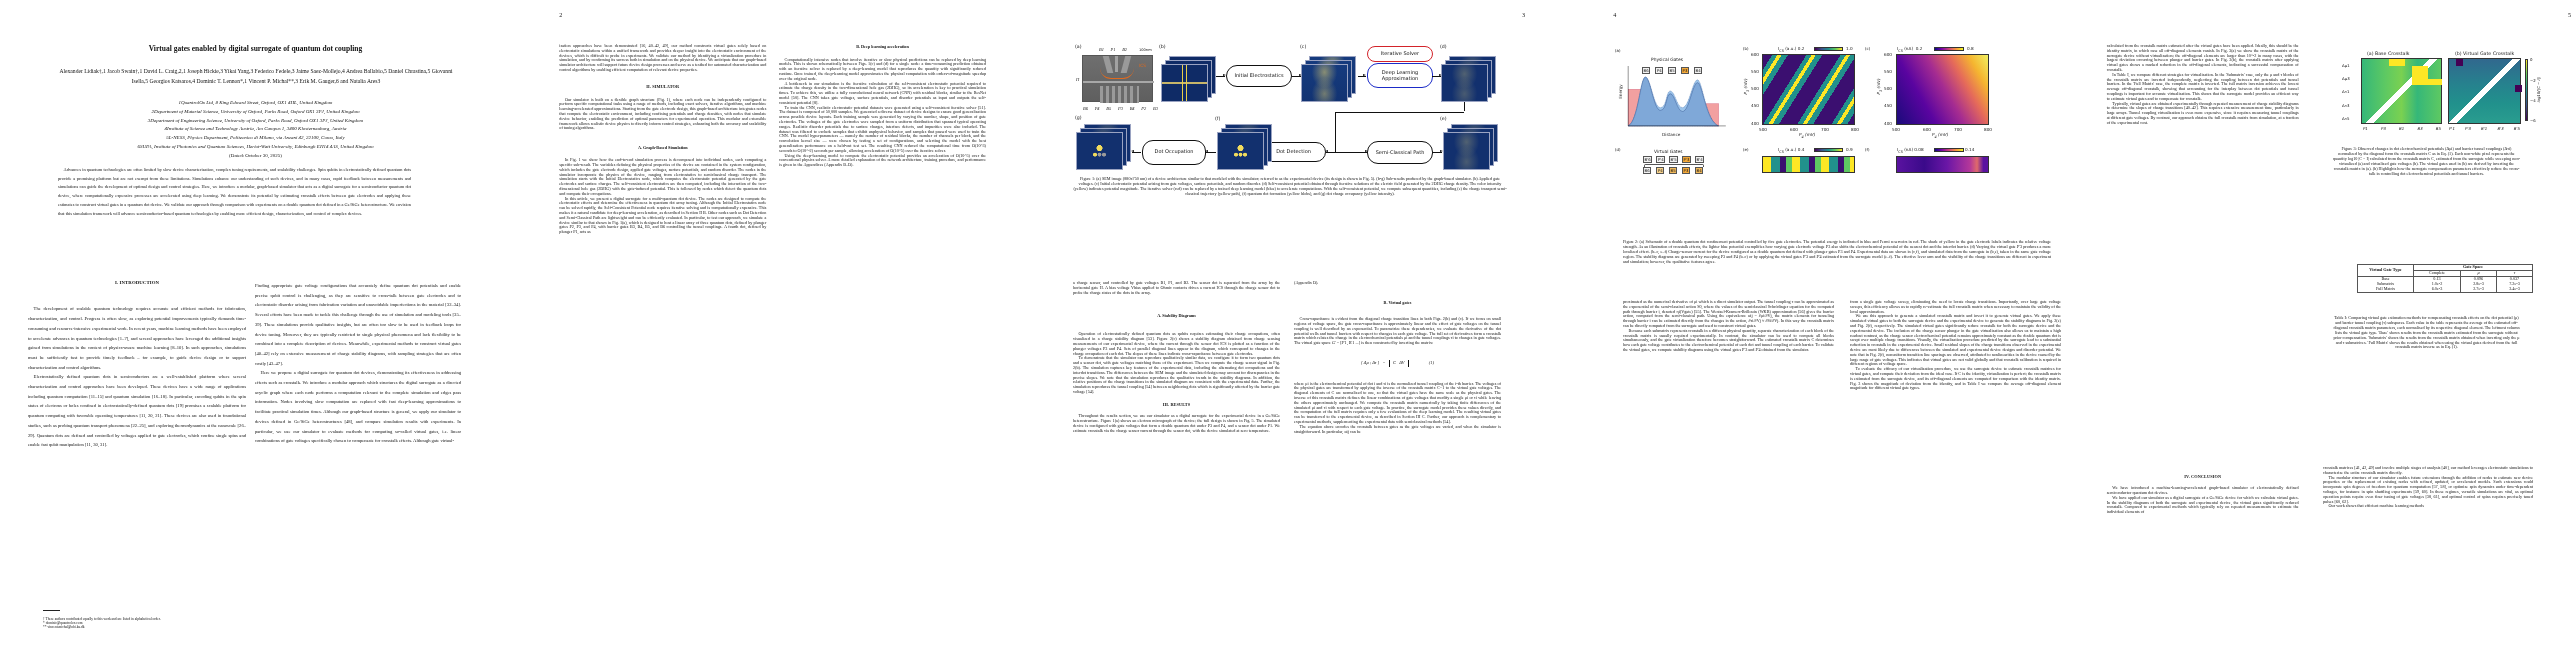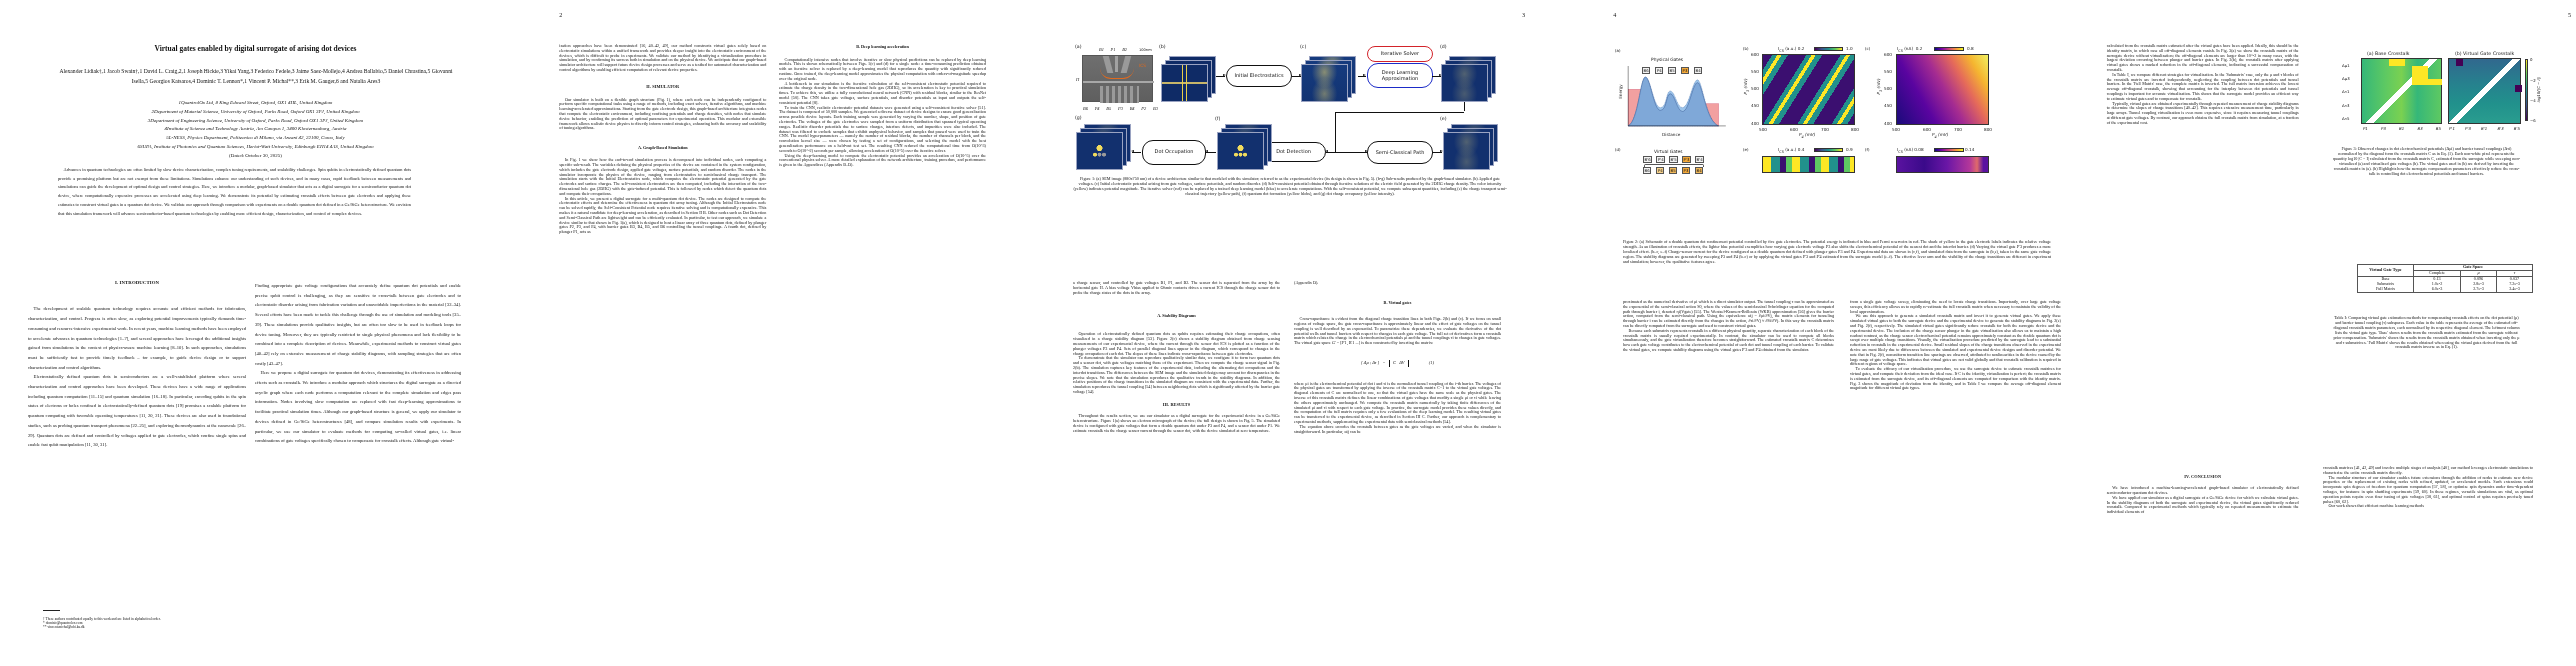--- a/index.html
+++ b/index.html
@@ -45,21 +45,21 @@
   table.tbl td, table.tbl th { border: 0.4px solid #555; padding: 0 3.3px; text-align: center; line-height: 4.9px; font-weight: normal; }
   table.tbl th.b { font-weight: bold; }
   table.tbl tr.body td { border-top: none; border-bottom: none; }
 </style>
 </head>
 <body>
 
 <div class="arxiv">arXiv:2510.24656v2  [cond-mat.mes-hall]  29 Oct 2025</div>
 
 <div class="page" style="left:0; width:511px;">
-  <div class="title">Virtual gates enabled by digital surrogate of arising dot devices</div>
+  <div class="title">Virtual gates enabled by digital surrogate of quantum dot coupling</div>
   <div class="authors">Alexander Lidiak†,1 Jacob Swain†,1 David L. Craig,2,1 Joseph Hickie,3 Yikai Yang,3 Federico Fedele,3 Jaime Saez-Mollejo,4 Andrea Ballabio,5 Daniel Chrastina,5 Giovanni Isella,5 Georgios Katsaros,4 Dominic T. Lennon*,1 Vincent P. Michal**,3 Erik M. Gauger,6 and Natalia Ares3</div>
   <div class="affil">
     <div>1QuantrolOx Ltd, 8 King Edward Street, Oxford, OX1 4HL, United Kingdom</div>
     <div>2Department of Material Science, University of Oxford, Parks Road, Oxford OX1 3PJ, United Kingdom</div>
     <div>3Department of Engineering Science, University of Oxford, Parks Road, Oxford OX1 3PJ, United Kingdom</div>
     <div>4Institute of Science and Technology Austria, Am Campus 1, 3400 Klosterneuburg, Austria</div>
     <div>5L-NESS, Physics Department, Politecnico di Milano, via Anzani 42, 22100, Como, Italy</div>
     <div>6SUPA, Institute of Photonics and Quantum Sciences, Heriot-Watt University, Edinburgh EH14 4AS, United Kingdom</div>
     <div class="dated">(Dated: October 30, 2025)</div>
   </div>

